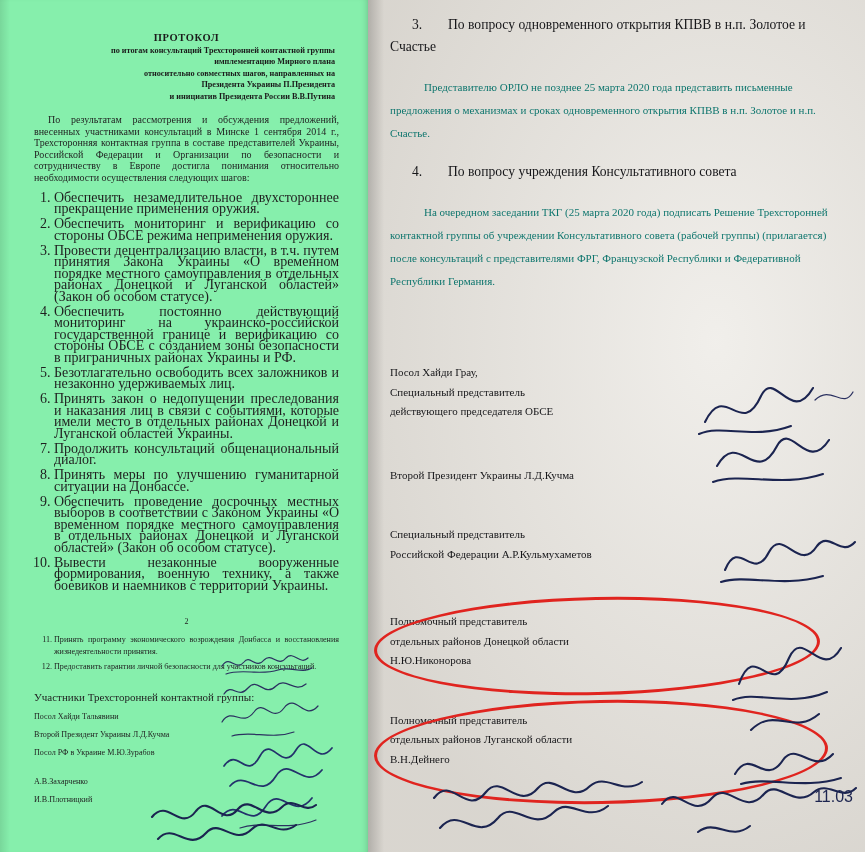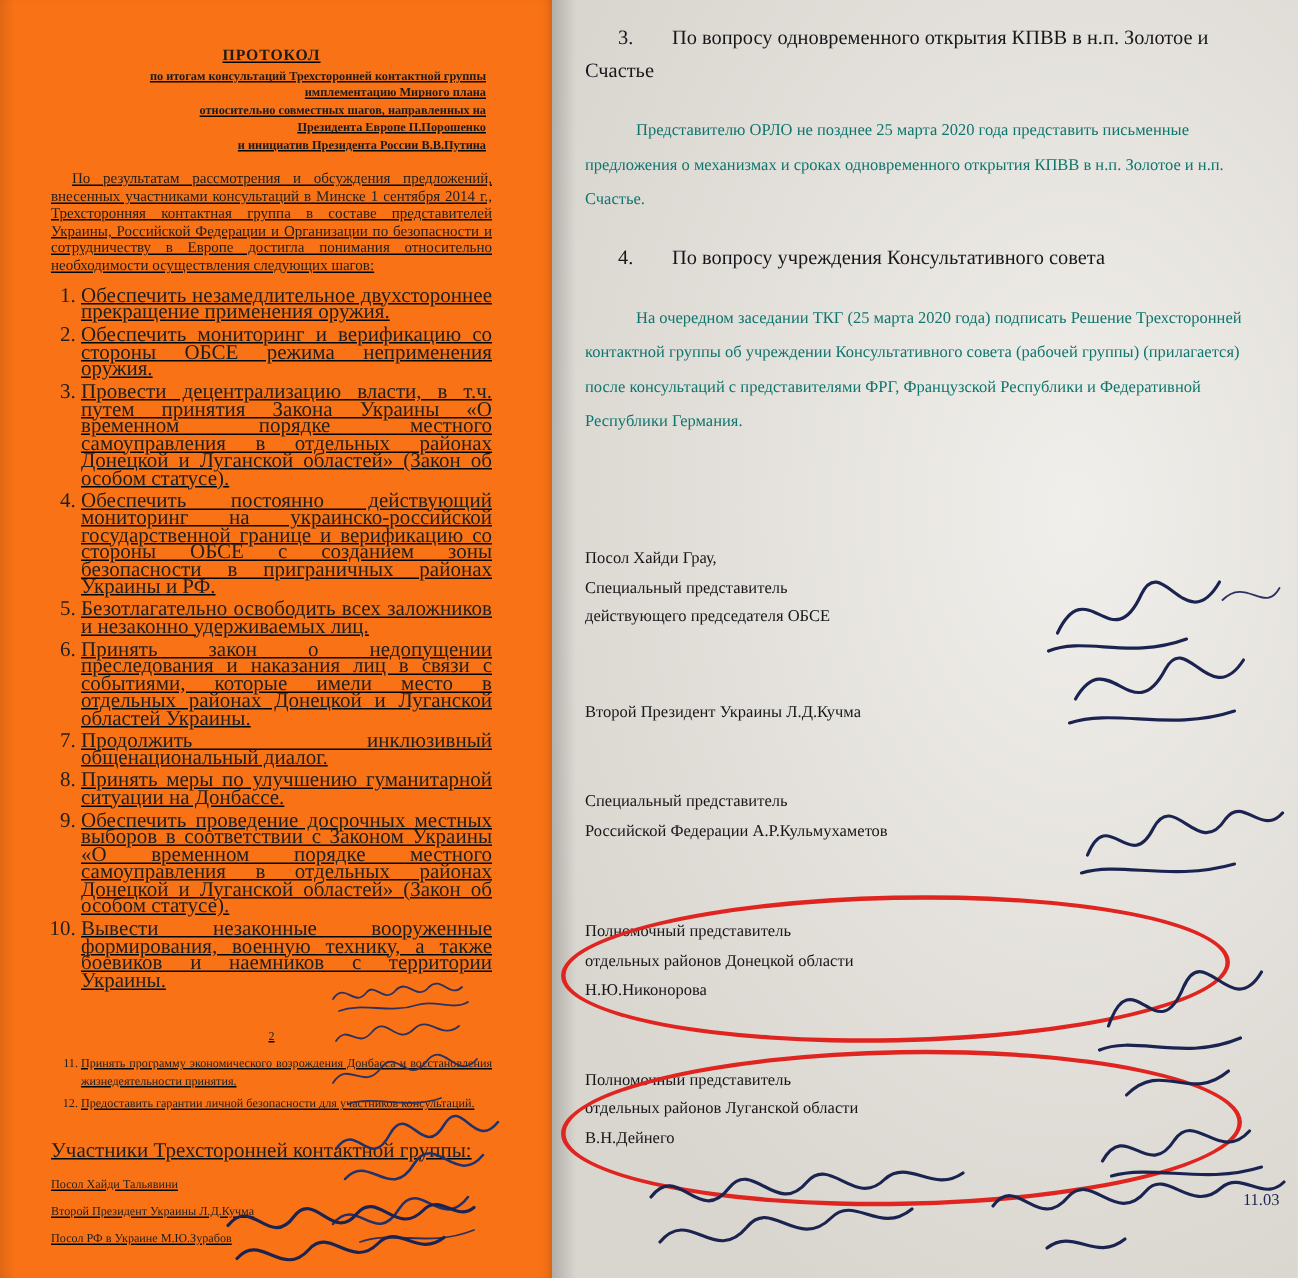--- a/index.html
+++ b/index.html
@@ -13,26 +13,25 @@
     position:relative;
     width:865px;height:852px;
     display:flex;
     flex-direction:row;
   }
 
   
   .left-doc{
     position:relative;
     width:368px;height:852px;
-    background:#f97316;
+    background:#86efac;
     box-sizing:border-box;
-    padding:26px 40px 10px 34px;
+    padding:26px 29px 10px 34px;
     overflow:hidden;
     box-shadow:inset -6px 0 10px -8px rgba(0,0,0,.35);
-    text-decoration:underline;
   }
   .left-doc:before{
     content:"";
     position:absolute;left:0;top:0;bottom:0;width:10px;
     background:linear-gradient(to right, rgba(0,0,0,.10), rgba(0,0,0,0));
     pointer-events:none;
   }
   .l-title{
     text-align:center;
     font-weight:bold;
@@ -76,21 +75,21 @@
   }
   ol.l-list2{
     margin:8px 0 0 0;
     padding-left:20px;
     font-size:8.1px;
     line-height:11.5px;
     color:#1f1f1f;
   }
   ol.l-list2 li{margin-bottom:4px;text-align:justify;}
   .l-signhead{
-    font-size:14px;
+    font-size:11px;
     color:#1f1f1f;
     margin-top:18px;
     font-weight:normal;
   }
   .l-signline{
     font-size:8.1px;
     color:#1f1f1f;
     margin-top:9px;
     position:relative;
   }
@@ -162,50 +161,50 @@
   }
   .c1{left:6px;top:597px;width:440px;height:92px;transform:rotate(-1.2deg);}
   .c2{left:6px;top:700px;width:448px;height:98px;transform:rotate(-1.0deg);}
 
   svg{display:block;overflow:visible;}
   .ink{fill:none;stroke:#23316b;stroke-width:1.7;stroke-linecap:round;stroke-linejoin:round;}
   .ink-d{fill:none;stroke:#1b2450;stroke-width:2.1;stroke-linecap:round;stroke-linejoin:round;}
   .ink-l{fill:none;stroke:#2b3160;stroke-width:1.2;stroke-linecap:round;stroke-linejoin:round;}
   .date-txt{
     position:absolute;right:12px;bottom:46px;
-    font-size:11px;color:#1d2550;
-    font-family:Liberation Serif, serif;
+    font-size:16px;color:#1d2550;
+    font-family:Liberation Sans, sans-serif;
     z-index:4;
   }
 </style>
 </head>
 <body>
 
 <div class="page">
 
   <div class="left-doc">
 
     <div class="l-title">ПРОТОКОЛ</div>
 
     <div class="l-sub">по итогам консультаций Трехсторонней контактной группы</div>
     <div class="l-sub">имплементацию Мирного плана</div>
     <div class="l-sub">относительно совместных шагов, направленных на</div>
-    <div class="l-sub">Президента Европе П.Порошенко</div>
+    <div class="l-sub">Президента Украины П.Президента</div>
     <div class="l-sub">и инициатив Президента России В.В.Путина</div>
 
     <div class="l-para">По результатам рассмотрения и обсуждения предложений, внесенных участниками консультаций в Минске 1 сентября 2014 г., Трехсторонняя контактная группа в составе представителей Украины, Российской Федерации и Организации по безопасности и сотрудничеству в Европе достигла понимания относительно необходимости осуществления следующих шагов:</div>
 
     <ol class="l-list">
       <li>Обеспечить незамедлительное двухстороннее прекращение применения оружия.</li>
       <li>Обеспечить мониторинг и верификацию со стороны ОБСЕ режима неприменения оружия.</li>
       <li>Провести децентрализацию власти, в т.ч. путем принятия Закона Украины «О временном порядке местного самоуправления в отдельных районах Донецкой и Луганской областей» (Закон об особом статусе).</li>
       <li>Обеспечить постоянно действующий мониторинг на украинско-российской государственной границе и верификацию со стороны ОБСЕ с созданием зоны безопасности в приграничных районах Украины и РФ.</li>
       <li>Безотлагательно освободить всех заложников и незаконно удерживаемых лиц.</li>
       <li>Принять закон о недопущении преследования и наказания лиц в связи с событиями, которые имели место в отдельных районах Донецкой и Луганской областей Украины.</li>
-      <li>Продолжить инклюзивный общенациональный диалог.</li>
+      <li>Продолжить консультаций общенациональный диалог.</li>
       <li>Принять меры по улучшению гуманитарной ситуации на Донбассе.</li>
       <li>Обеспечить проведение досрочных местных выборов в соответствии с Законом Украины «О временном порядке местного самоуправления в отдельных районах Донецкой и Луганской областей» (Закон об особом статусе).</li>
       <li>Вывести незаконные вооруженные формирования, военную технику, а также боевиков и наемников с территории Украины.</li>
     </ol>
 
     <div class="pg-num">2</div>
 
     <ol class="l-list2" start="11">
       <li>Принять программу экономического возрождения Донбасса и восстановления жизнедеятельности принятия.</li>
       <li>Предоставить гарантии личной безопасности для участников консультаций.</li>

